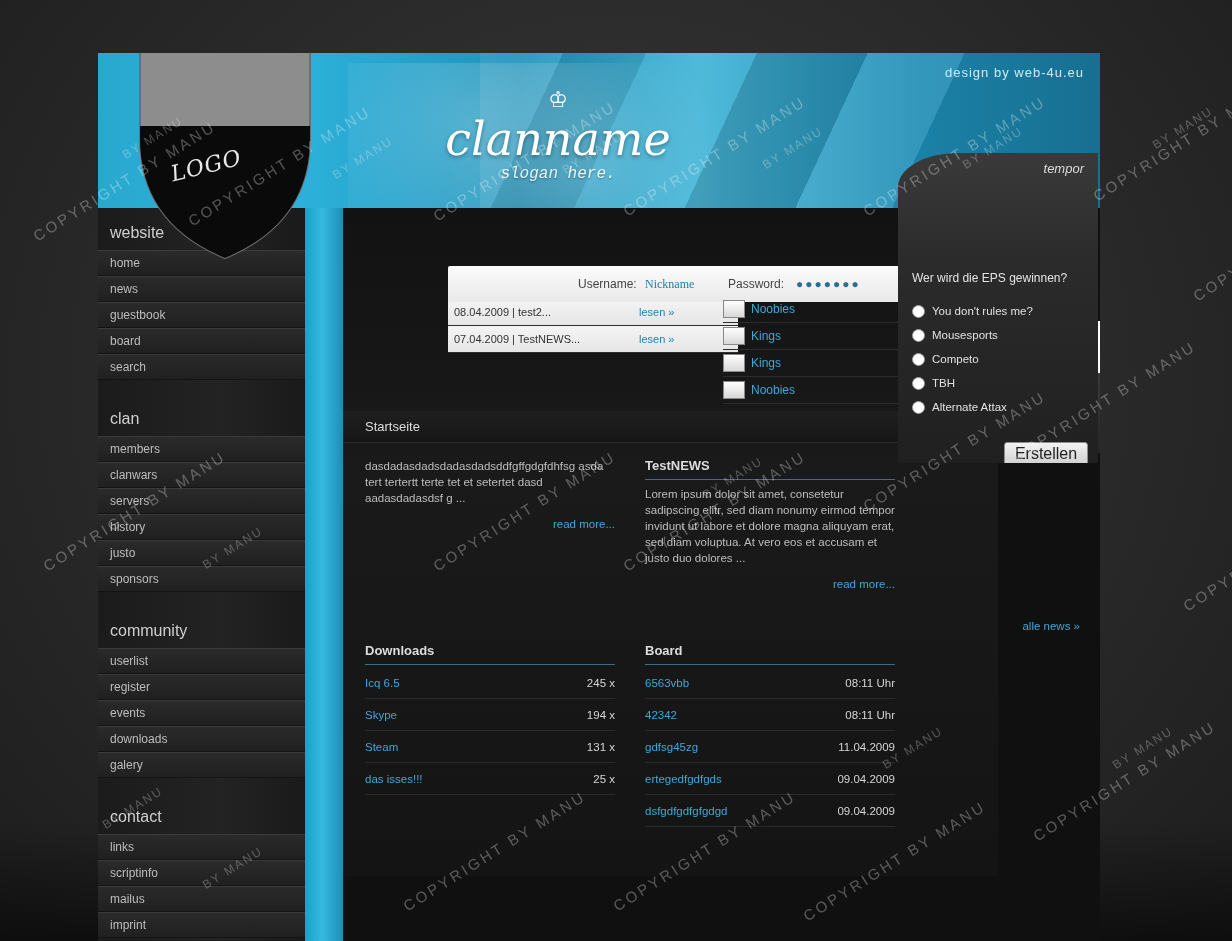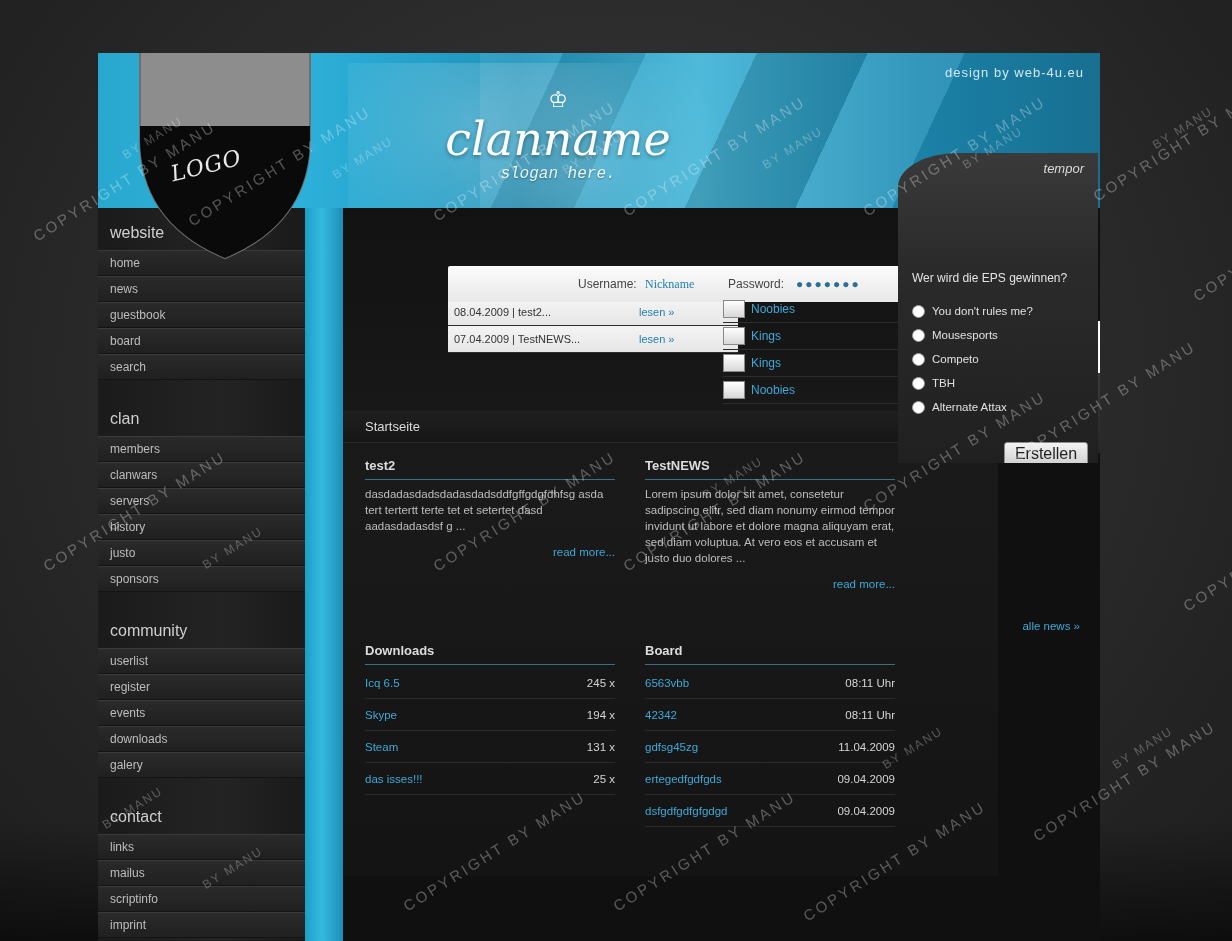--- a/index.html
+++ b/index.html
@@ -272,22 +272,22 @@
         <div class="nav-gap"></div>
         <div class="nav-head">community</div>
         <div class="nav-item">userlist</div>
         <div class="nav-item">register</div>
         <div class="nav-item">events</div>
         <div class="nav-item">downloads</div>
         <div class="nav-item">galery</div>
         <div class="nav-gap"></div>
         <div class="nav-head">contact</div>
         <div class="nav-item">links</div>
+        <div class="nav-item">scriptinfo</div>
         <div class="nav-item">mailus</div>
-        <div class="nav-item">scriptinfo</div>
         <div class="nav-item">imprint</div>
         <div class="nav-gap"></div>
       </div>
   </div>
 
   <div class="strip">
     
     
   </div>
 
@@ -342,21 +342,20 @@
             <div class="score">15: 33</div>
             <div class="flag" style="background: rgb(204, 43, 43);"></div>
           </div>
         </div>
     </div>
 
     <div class="pagetitle">Startseite</div>
 
     <div class="newscols">
       <div class="col">
-        <h4>test2</h4>
         <p>dasdadasdadsdadasdadsddfgffgdgfdhfsg asda tert tertertt terte tet et setertet dasd aadasdadasdsf g ...</p>
         <span class="readmore">read more...</span>
       </div><div class="col right">
         <h4>TestNEWS</h4>
         <p>Lorem ipsum dolor sit amet, consetetur sadipscing elitr, sed diam nonumy eirmod tempor invidunt ut labore et dolore magna aliquyam erat, sed diam voluptua. At vero eos et accusam et justo duo dolores ...</p>
         <span class="readmore">read more...</span>
       </div>
     </div>
     <div class="allnews">alle news »</div>
 

